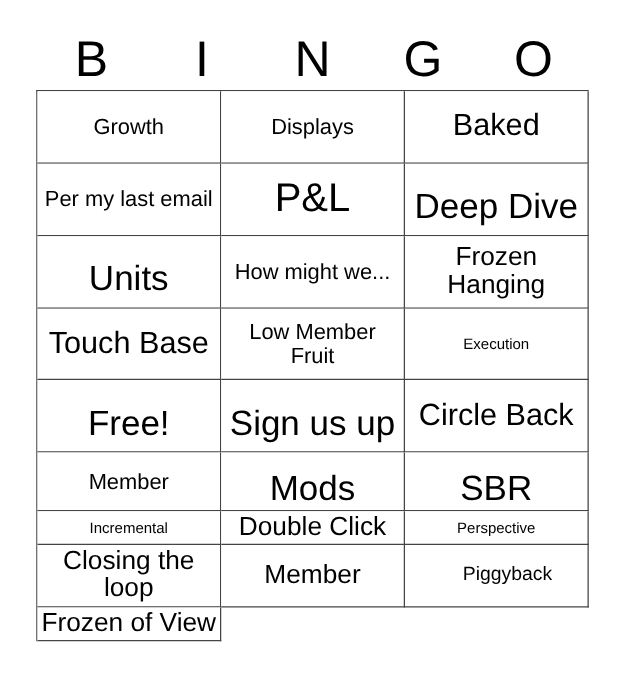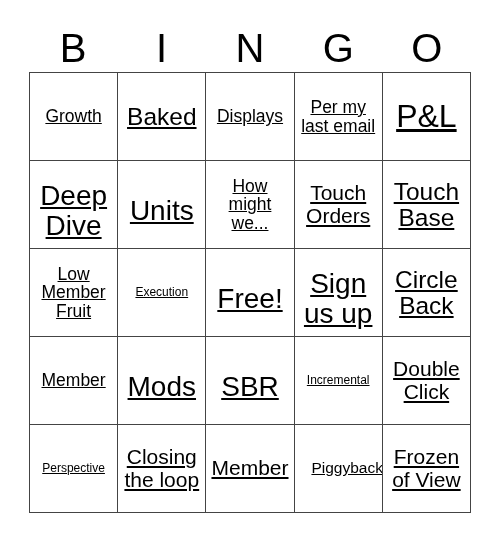--- a/index.html
+++ b/index.html
@@ -44,23 +44,22 @@
   .grid {
     position: absolute;
     left: 29px;
     top: 72px;
     width: 442px;
     height: 441px;
     box-sizing: border-box;
     border-top: 1.5px solid #444;
     border-left: 1.5px solid #444;
     display: grid;
-    grid-template-columns: repeat(5, 1fr);
+    grid-template-columns: repeat(3, 1fr);
     grid-template-rows: repeat(5, 1fr);
-    text-decoration: underline;
   }
   .cell {
     border-right: 1.5px solid #444;
     border-bottom: 1.5px solid #444;
     box-sizing: border-box;
     display: flex;
     align-items: center;
     justify-content: center;
     text-align: center;
     padding: 2px 3px;
@@ -92,44 +91,44 @@
     <div class="header-cell">I</div>
     <div class="header-cell">N</div>
     <div class="header-cell">G</div>
     <div class="header-cell">O</div>
   </div>
 
   <div class="grid">
     <div class="cell fs-m">
         <span>Growth</span>
       </div>
+    <div class="cell fs-m">
+        <span>Displays</span>
+      </div>
     <div class="cell fs-xl">
         <span>Baked</span>
-      </div>
-    <div class="cell fs-m">
-        <span>Displays</span>
       </div>
     <div class="cell fs-m">
         <span>Per my last email</span>
       </div>
     <div class="cell fs-huge">
         <span>P&amp;L</span>
       </div>
 
     <div class="cell fs-xxl">
         <span>Deep Dive</span>
       </div>
     <div class="cell fs-xxl">
         <span>Units</span>
       </div>
     <div class="cell fs-m">
         <span>How might we...</span>
       </div>
     <div class="cell fs-l">
-        <span>Touch Orders</span>
+        <span>Frozen Hanging</span>
       </div>
     <div class="cell fs-xl">
         <span>Touch Base</span>
       </div>
 
     <div class="cell fs-m">
         <span>Low Member Fruit</span>
       </div>
     <div class="cell fs-xs">
         <span>Execution</span>

